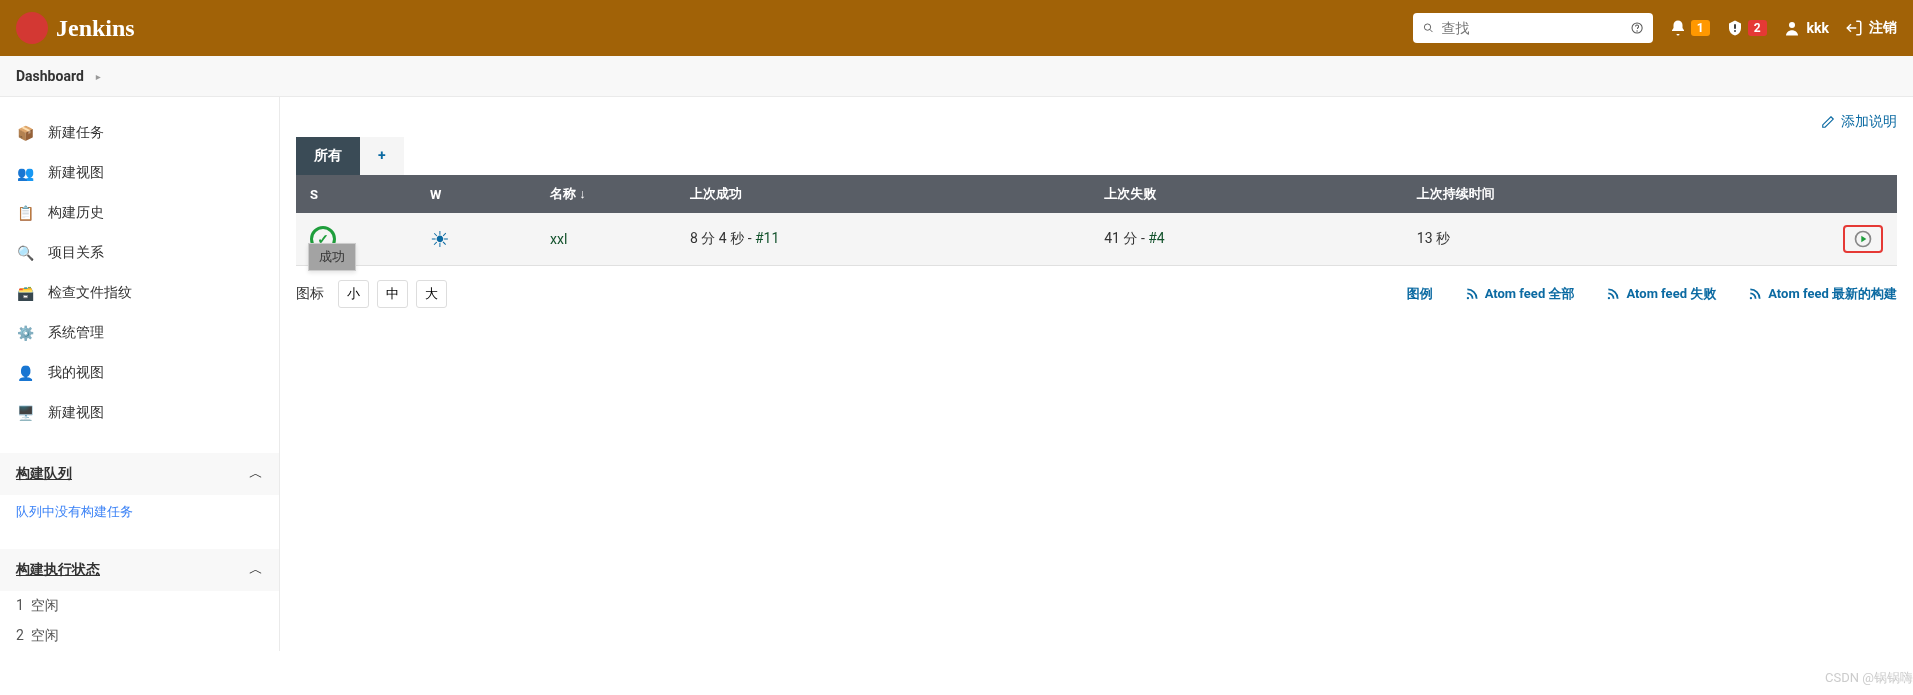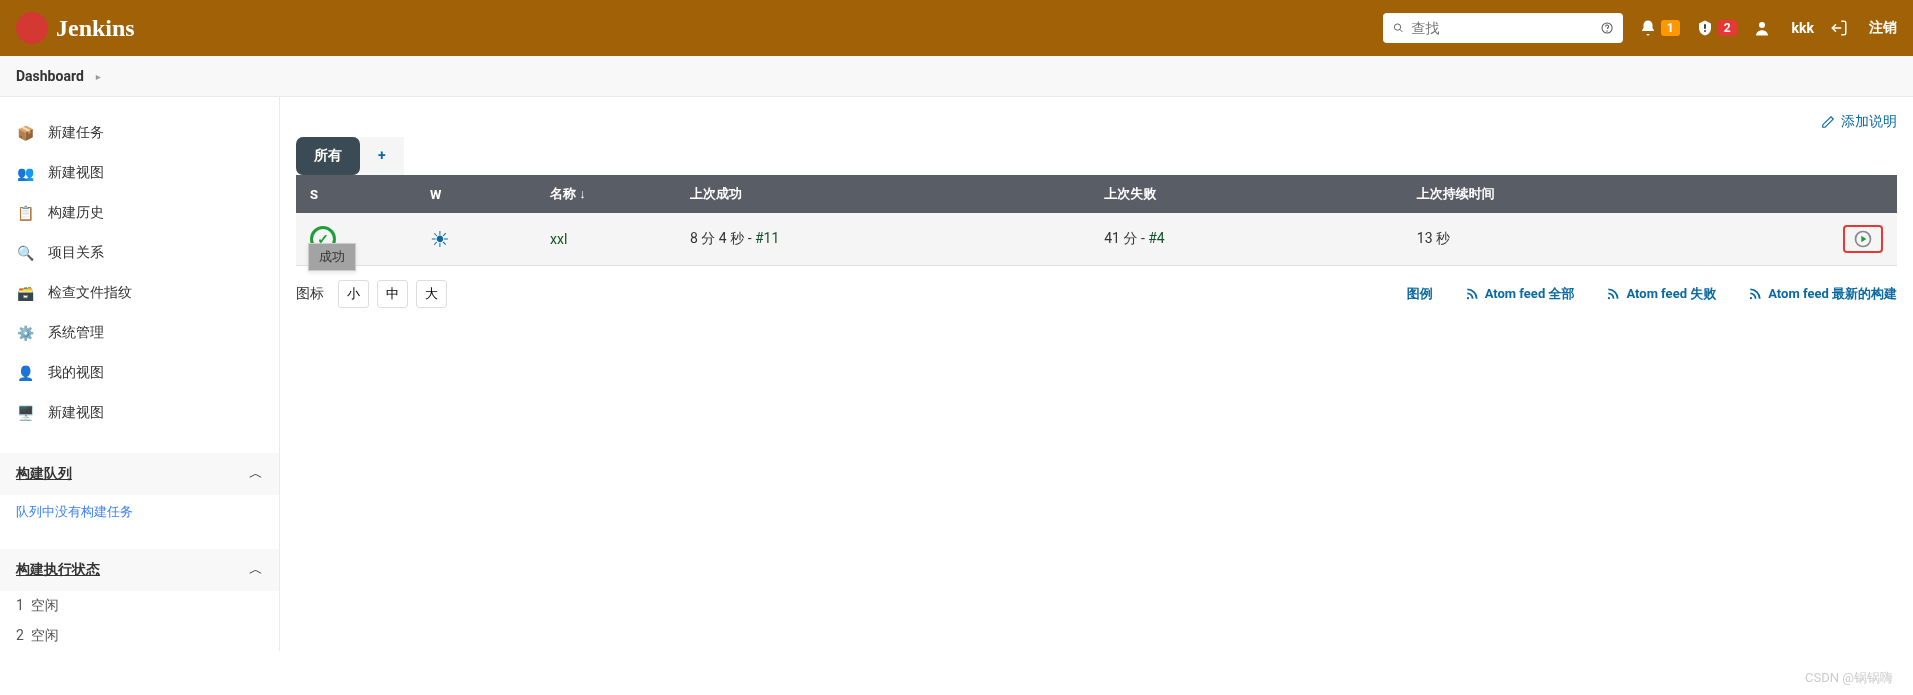--- a/index.html
+++ b/index.html
@@ -9,42 +9,42 @@
     .logo { display: flex; align-items: center; gap: 8px; }
     .logo-img { width: 32px; height: 32px; background: #d33833; border-radius: 50%; display:inline-block; }
     .logo-text { color: #fff; font-size: 24px; font-weight: bold; font-family: Georgia, serif; }
     .header-spacer { flex: 1; }
     .search-box { background: #fff; border-radius: 4px; display: flex; align-items: center; padding: 6px 10px; width: 240px; gap: 8px; }
     .search-input { border: none; outline: none; flex: 1; font-size: 14px; }
     .header-icons { display: flex; align-items: center; gap: 16px; margin-left: 16px; }
     .badge-group { display: flex; align-items: center; gap: 4px; color: #fff; }
     .badge-num { background: #ff9800; color: #fff; padding: 1px 6px; border-radius: 3px; font-size: 12px; font-weight: bold; }
     .badge-num.red { background: #e53935; }
-    .user-link { color: #fff; display: flex; align-items: center; gap: 21px; font-weight: bold; cursor: pointer; }
+    .user-link { color: #fff; display: flex; align-items: center; gap: 6px; font-weight: bold; cursor: pointer; }
     
     .breadcrumb-bar { background: #f8f8f8; border-bottom: 1px solid #eaeaea; padding: 12px 16px; display: flex; align-items: center; gap: 12px; }
     .breadcrumb-item { font-weight: bold; cursor: pointer; }
     .breadcrumb-sep { color: #999; font-size: 10px; }
     
     .main-layout { display: flex; }
     .sidebar { width: 280px; border-right: 1px solid #eaeaea; padding-top: 16px; }
     .side-item { display: flex; align-items: center; gap: 12px; padding: 10px 16px; cursor: pointer; }
     .side-icon { width: 20px; height: 20px; display: inline-flex; align-items: center; justify-content: center; }
     
     .side-section { padding: 12px 16px; display:flex; justify-content: space-between; align-items:center; background: #f8f8f8; margin-top: 20px; }
     .side-section-title { font-weight: bold; text-decoration: underline; cursor: pointer; }
     .side-section-body { padding: 8px 16px; color: #3b82f6; font-size: 13px; }
     .exec-item { padding: 6px 16px; color: #555; font-size: 14px; }
     
     .content { flex: 1; padding: 20px 16px; position: relative; }
     .add-desc { position: absolute; right: 16px; top: 16px; color: #0b6aa2; display:flex; align-items:center; gap:6px; cursor: pointer; }
     
     .tabs { display: flex; margin-top: 20px; }
     .tab { padding: 10px 18px; background: #f5f5f5; cursor: pointer; font-size: 14px; }
-    .tab.active { background: #3a4b56; color: #fff; font-weight: bold; border-radius: 7px; }
+    .tab.active { background: #3a4b56; color: #fff; font-weight: bold; }
     .tab.plus { color: #0b6aa2; font-weight: bold; }
     
     .jobs-table { width: 100%; border-collapse: collapse; }
     .jobs-table thead th { background: #595e66; color: #fff; padding: 10px 14px; text-align: left; font-weight: bold; font-size: 13px; }
     .jobs-table tbody td { padding: 12px 14px; background: #f5f5f5; border-bottom: 1px solid #e0e0e0; }
     .jobs-table .link { color: #14532d; cursor: pointer; }
     
     .status-ok { display:inline-flex; width:26px; height:26px; border: 3px solid #1f9e3c; border-radius:50%; align-items:center; justify-content:center; color:#1f9e3c; font-weight:bold; }
     .weather-sunny { color: #0b6aa2; font-size: 22px; }
     
@@ -52,21 +52,21 @@
     
     .schedule-cell { text-align: right; }
     .schedule-btn { display:inline-flex; width:40px; height:28px; border: 2px solid #e53935; border-radius:4px; align-items:center; justify-content:center; cursor: pointer; }
     
     .footer-row { display: flex; align-items: center; gap: 24px; padding: 14px 0; }
     .footer-left { display:flex; align-items:center; gap: 8px; }
     .size-btn { border:1px solid #ddd; padding: 4px 8px; border-radius:3px; background:#fff; cursor:pointer; font-size:13px; }
     .footer-links { margin-left: auto; display:flex; gap: 32px; }
     .feed-link { color: #0b6aa2; display:flex; align-items:center; gap:6px; cursor: pointer; font-weight: bold; font-size:13px; }
     
-    .watermark { position: fixed; right: 20px; bottom: 8px; color: #ccc; font-size: 13px; }
+    .watermark { position: fixed; right: 0; bottom: 8px; color: #ccc; font-size: 13px; }
   </style>
 </head>
 <body>
 
 <div class="header">
   <div class="logo">
     <span class="logo-img"></span>
     <span class="logo-text">Jenkins</span>
   </div>
   <div class="header-spacer"></div>

